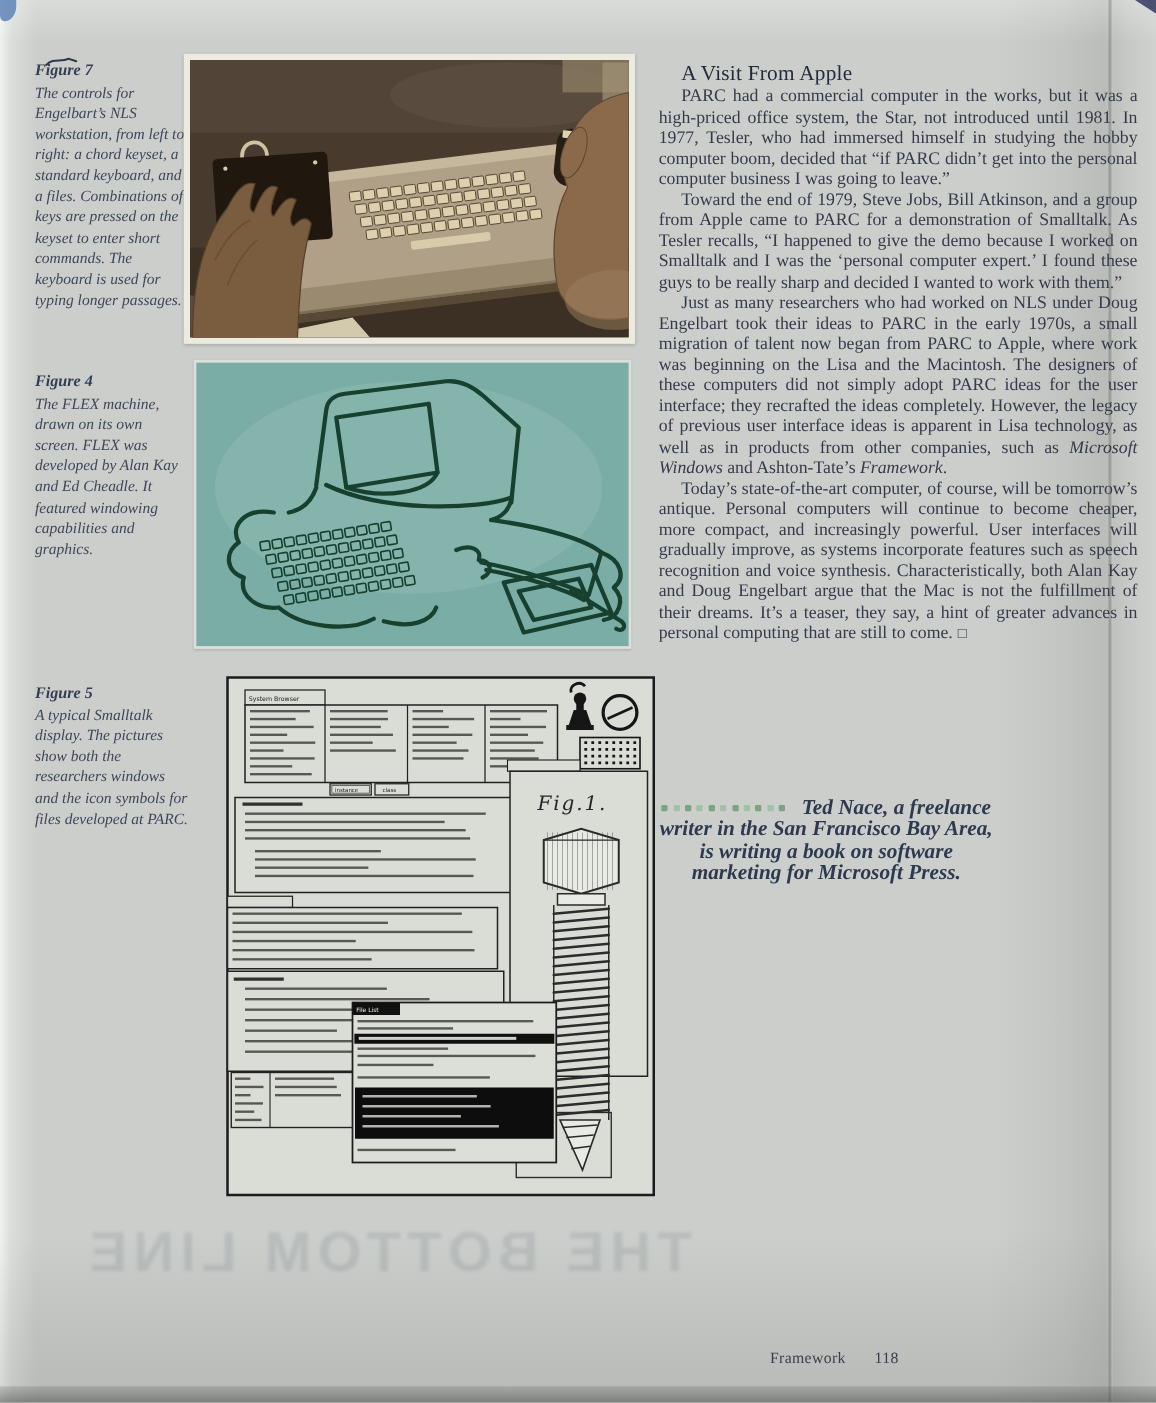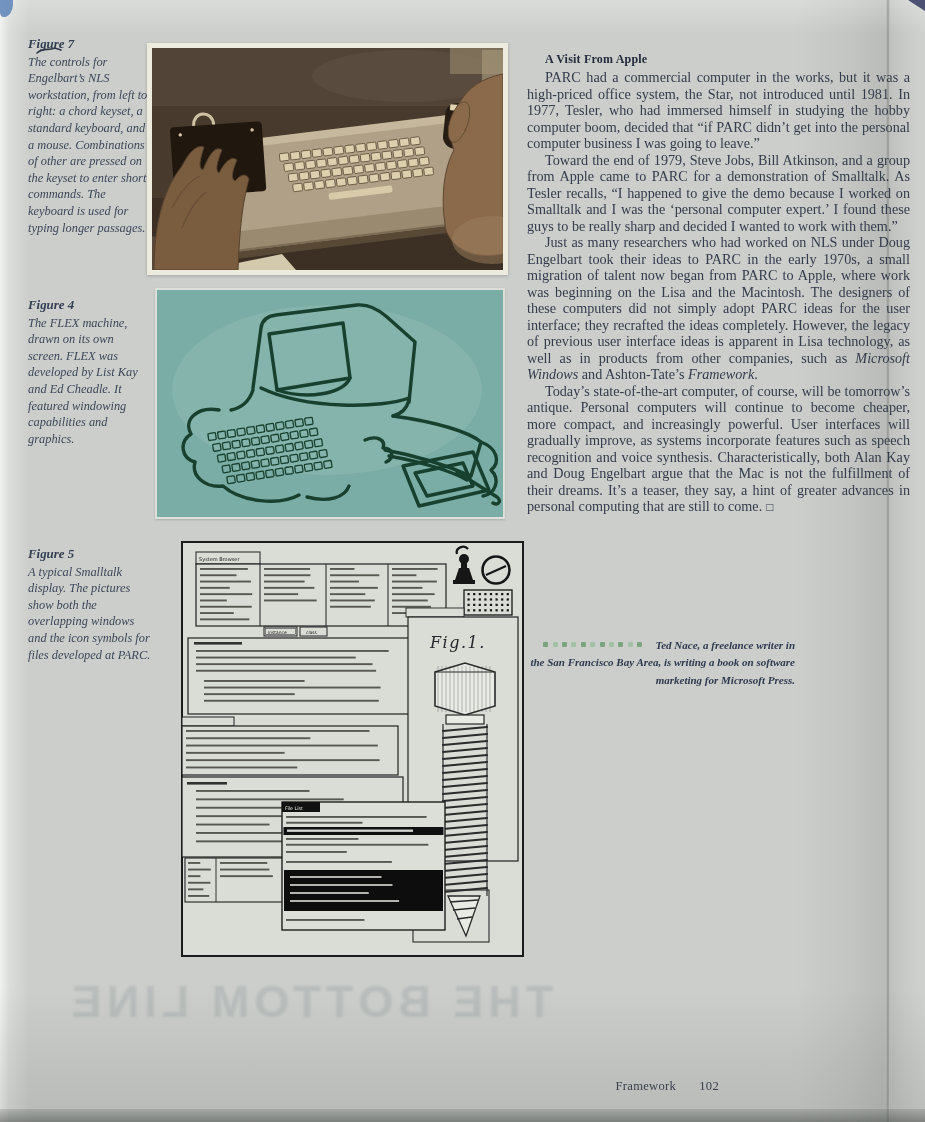--- a/index.html
+++ b/index.html
@@ -14,42 +14,42 @@
     background:linear-gradient(180deg,rgba(95,99,95,.22),rgba(66,70,66,.5));}
   .corner-tr{position:absolute;right:0;top:0;width:17px;height:11px;background:#3c4066;
     clip-path:polygon(0 0,100% 0,100% 100%);opacity:.9;}
   .mark-tl{position:absolute;left:0;top:0;width:13px;height:17px;background:#5d83b8;
     border-radius:0 0 80% 30%;opacity:.85;}
 
   
   .caption{position:absolute;left:28px;width:123px;color:#3d4759;
     font-size:12.4px;line-height:16.6px;font-style:italic;text-align:left;}
   .caption .ct{font-weight:bold;font-size:12.9px;display:block;margin-bottom:1px;color:#333e52;}
-  .cap7{top:36px;}  .cap8{top:297px;}  .cap9{top:546px;}
+  .cap7{top:48px;}  .cap8{top:297px;}  .cap9{top:546px;}
 
   
   .fig-photo{position:absolute;left:147px;top:43px;width:351px;height:222px;
     border:5px solid #ecebdd;box-shadow:0 1px 3px rgba(40,40,40,.25);}
   .fig-flex{position:absolute;left:155px;top:288px;width:346px;height:227px;
     border:2px solid #dde0d9;box-shadow:0 1px 2px rgba(40,40,40,.2);}
   .fig-st{position:absolute;left:180px;top:540px;width:345px;height:418px;text-decoration:underline;}
   .fig-photo svg,.fig-flex svg,.fig-st svg{display:block;}
 
   
   .article{position:absolute;left:527px;top:50px;width:383px;color:#343b4b;
     font-size:14.2px;line-height:16.5px;text-align:justify;}
-  .article h2{font-size:12px;line-height:18px;margin:0 0 1px 0;text-indent:18px;
-    color:#232b3d;font-weight:bold;letter-spacing:.2px;}
+  .article h2{font-size:17px;line-height:18px;margin:0 0 1px 0;text-indent:18px;
+    color:#232b3d;font-weight:normal;letter-spacing:.2px;}
   .article p{margin:0;text-indent:18px;}
   .it{font-style:italic;}
   .endmark{font-style:normal;font-size:12px;margin-left:4px;}
 
   
   .bio{position:absolute;left:527px;top:637px;width:268px;font-style:italic;font-weight:bold;
-    color:#2e3950;font-size:11px;line-height:17.4px;text-align:right;}
+    color:#2e3950;font-size:17px;line-height:17.4px;text-align:center;}
   .dots{margin-right:9px;white-space:nowrap;}
   .dot{display:inline-block;width:5px;height:5px;margin-right:4.4px;vertical-align:2px;border-radius:1px;}
 
   
   .bleed{position:absolute;left:42px;top:976px;width:536px;text-align:center;
     transform:scaleX(-1);font-family:"Liberation Sans",sans-serif;font-weight:bold;
     font-size:45px;letter-spacing:5px;color:rgba(60,70,92,.12);filter:blur(1.2px);}
 
   
   .footer{position:absolute;left:0;top:1079px;width:719px;text-align:right;
@@ -68,29 +68,29 @@
   <div class="crease"></div>
   <div class="bottom-edge"></div>
   <div class="scratch">
     <svg width="30" height="12">
         <path d="M2,9 C8,3 13,7 20,4 L26,6" stroke="#313848" stroke-width="1.6" fill="none" stroke-linecap="round"></path>
       </svg>
   </div>
 
   <div class="caption cap7">
     <span class="ct">Figure 7</span>
-    <span>The controls for Engelbart’s NLS workstation, from left to right: a chord keyset, a standard keyboard, and a mouse. Combinations of other are pressed on the keyset to enter short commands. The keyboard is used for typing longer passages.</span>
+    <span>The controls for Engelbart’s NLS workstation, from left to right: a chord keyset, a standard keyboard, and a files. Combinations of keys are pressed on the keyset to enter short commands. The keyboard is used for typing longer passages.</span>
   </div>
   <div class="caption cap8">
     <span class="ct">Figure 4</span>
-    <span>The FLEX machine, drawn on its own screen. FLEX was developed by List Kay and Ed Cheadle. It featured windowing capabilities and graphics.</span>
+    <span>The FLEX machine, drawn on its own screen. FLEX was developed by Alan Kay and Ed Cheadle. It featured windowing capabilities and graphics.</span>
   </div>
   <div class="caption cap9">
     <span class="ct">Figure 5</span>
-    <span>A typical Smalltalk display. The pictures show both the overlapping windows and the icon symbols for files developed at PARC.</span>
+    <span>A typical Smalltalk display. The pictures show both the researchers windows and the icon symbols for files developed at PARC.</span>
   </div>
 
   <figure class="fig-photo" style="margin:0">
     <svg width="351" height="222" viewBox="0 0 351 222">
       <rect x="0" y="0" width="351" height="222" fill="#483a2d"></rect>
       <rect x="0" y="0" width="351" height="58" fill="#554639" opacity="0.85"></rect>
       <ellipse cx="255" cy="28" rx="95" ry="26" fill="#5f5041" opacity="0.6"></ellipse>
       <rect x="298" y="0" width="53" height="26" fill="#8d7d66" opacity="0.75"></rect>
       <rect x="330" y="2" width="21" height="42" fill="#a39478" opacity="0.7"></rect>
       <rect x="0" y="150" width="351" height="72" fill="#3c3024"></rect>
@@ -510,16 +510,16 @@
     <p><span>Today’s state-of-the-art computer, of course, will be tomorrow’s antique. Personal computers will continue to become cheaper, more compact, and increasingly powerful. User interfaces will gradually improve, as systems incorporate features such as speech recognition and voice synthesis. Characteristically, both Alan Kay and Doug Engelbart argue that the Mac is not the fulfillment of their dreams. It’s a teaser, they say, a hint of greater advances in personal computing that are still to come.</span><span class="endmark">□</span></p>
   </main>
 
   <div class="bio">
     <span class="dots"><span class="dot" style="background: rgb(123, 164, 127);"></span><span class="dot" style="background: rgb(163, 193, 166);"></span><span class="dot" style="background: rgb(123, 164, 127);"></span><span class="dot" style="background: rgb(163, 193, 166);"></span><span class="dot" style="background: rgb(123, 164, 127);"></span><span class="dot" style="background: rgb(163, 193, 166);"></span><span class="dot" style="background: rgb(123, 164, 127);"></span><span class="dot" style="background: rgb(163, 193, 166);"></span><span class="dot" style="background: rgb(123, 164, 127);"></span><span class="dot" style="background: rgb(163, 193, 166);"></span><span class="dot" style="background: rgb(123, 164, 127);"></span></span><span>Ted Nace, a freelance writer in the San Francisco Bay Area, is writing a book on software marketing for Microsoft Press.</span>
   </div>
 
   <div class="bleed">THE BOTTOM LINE</div>
 
   <div class="footer">
-    <span>Framework</span><span class="pn">102</span>
+    <span>Framework</span><span class="pn">118</span>
   </div>
 
 </div>
 
 </body></html>

